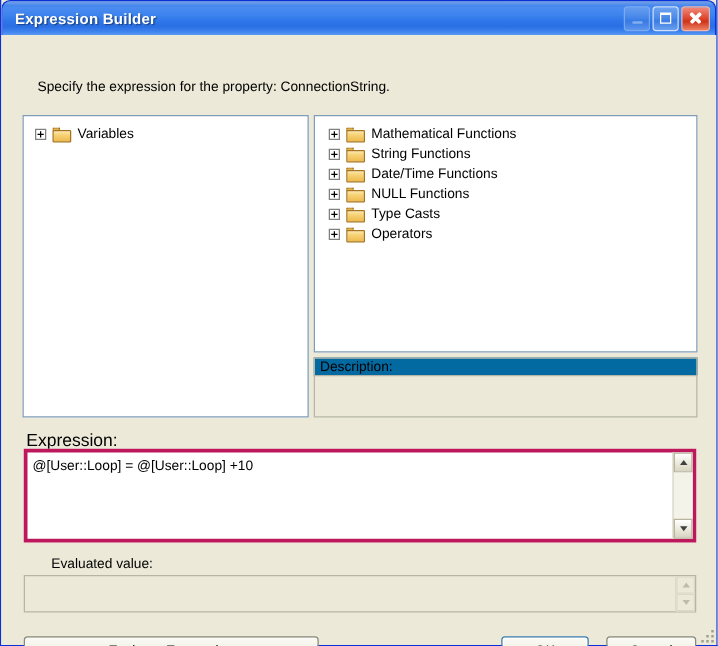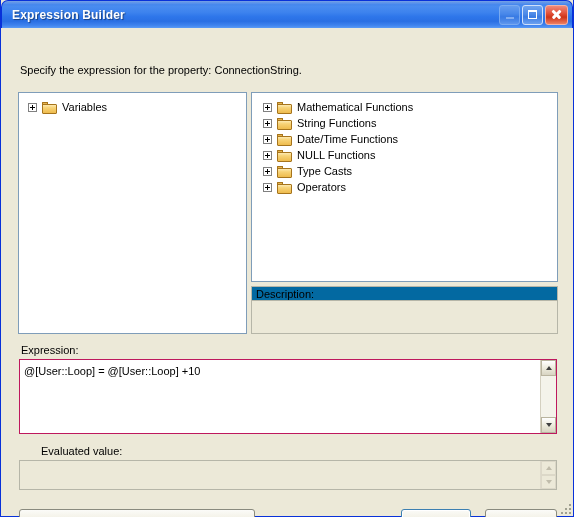--- a/index.html
+++ b/index.html
@@ -109,21 +109,21 @@
   
   #client {
     flex: 1;
     position: relative;
     background: #ece9d8;
     padding: 0;
   }
 
   #instruction {
     position: absolute;
-    left: 19px; top: 36px;
+    left: 29px; top: 36px;
     font-size: 11px;
     color: #000;
     white-space: nowrap;
   }
 
   
   .sunken {
     background: #ffffff;
     border: 1px solid #7f9db9;
     box-sizing: border-box;
@@ -212,28 +212,28 @@
     width: 307px; height: 34px;
     background: #ece9d8;
     border: 1px solid #b6b6a8;
     box-sizing: border-box;
   }
 
   
   #expr-label {
     position: absolute;
     left: 20px; top: 316px;
-    font-size: 11px;
+    font-size: 14px;
   }
   #expr-box {
     position: absolute;
     left: 18px; top: 331px;
     width: 538px; height: 75px;
     background: #ffffff;
-    border: 1px solid #be185d;
+    border: 3px solid #be185d;
     box-sizing: border-box;
     display: flex;
   }
   #expr-text {
     flex: 1;
     padding: 4px 3px 0 4px;
     font-size: 11px;
     color: #000;
     white-space: pre-wrap;
     line-height: 14px;

